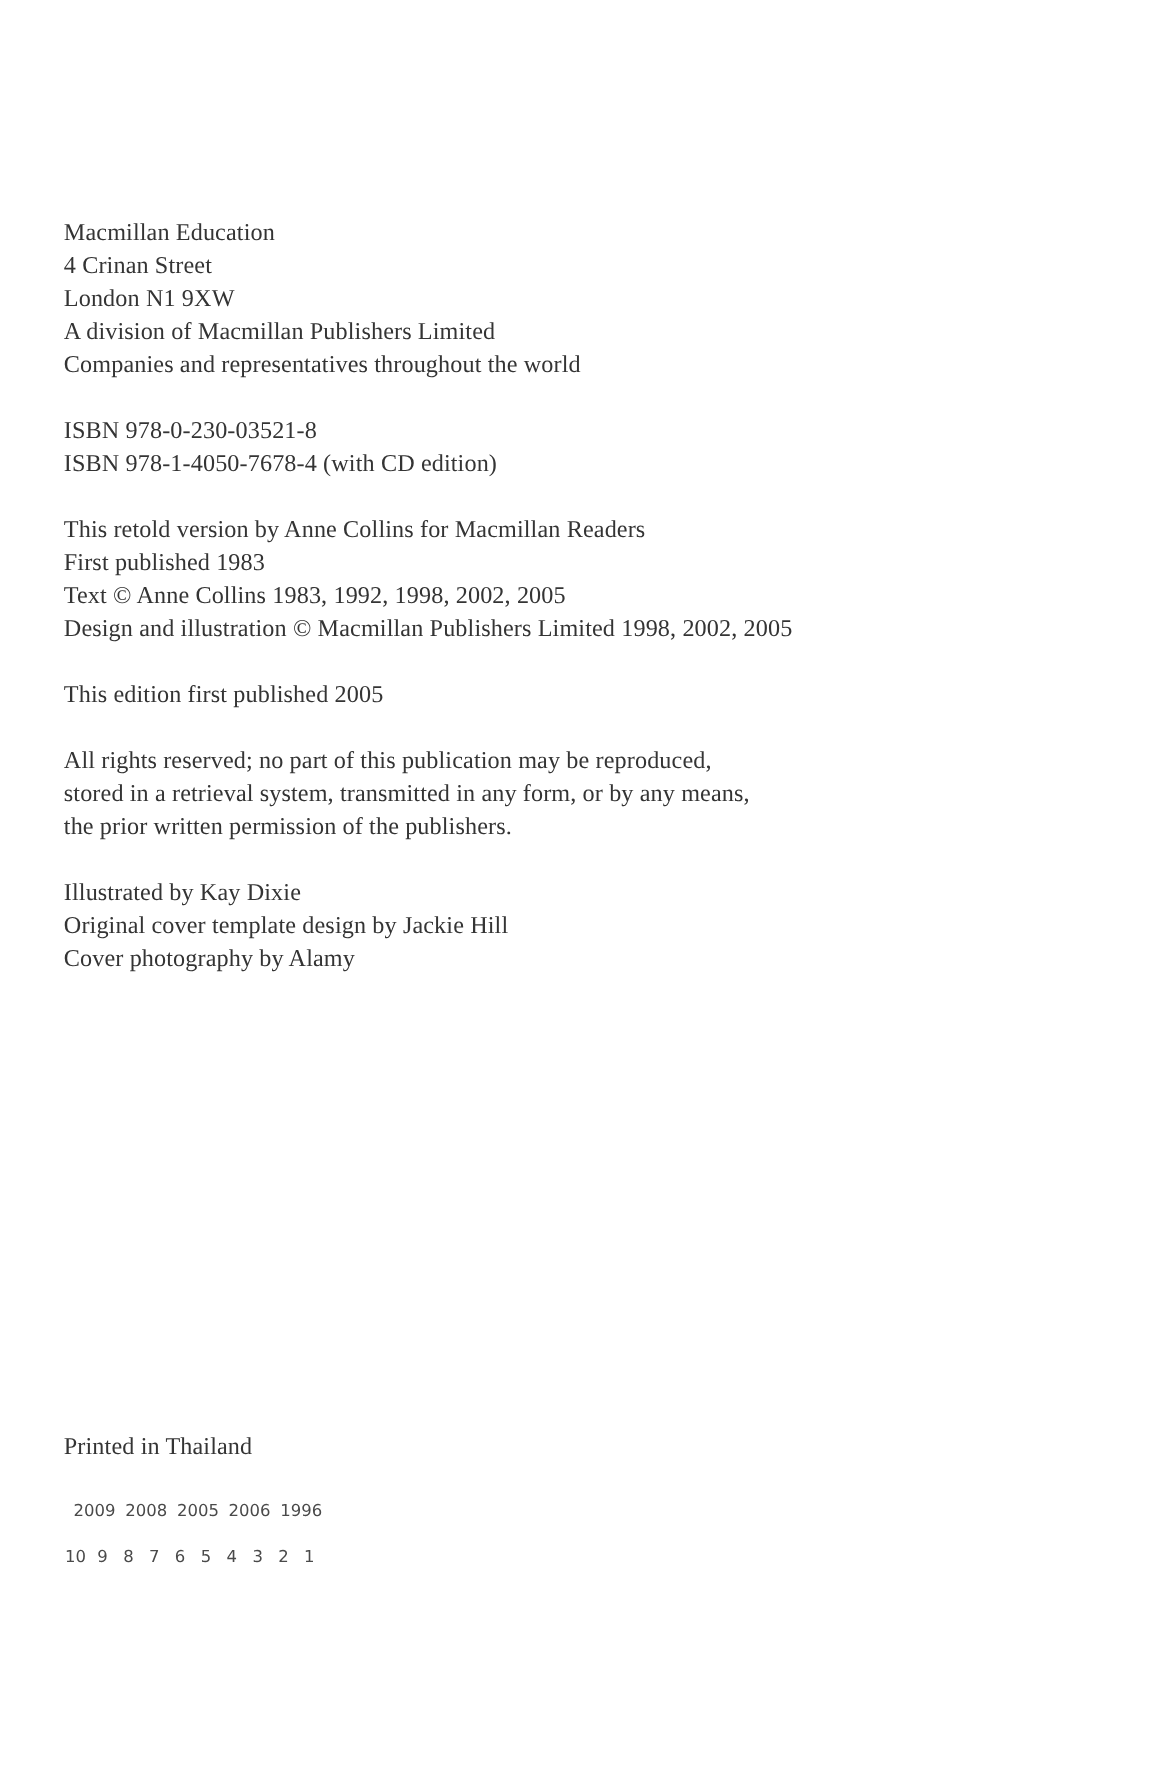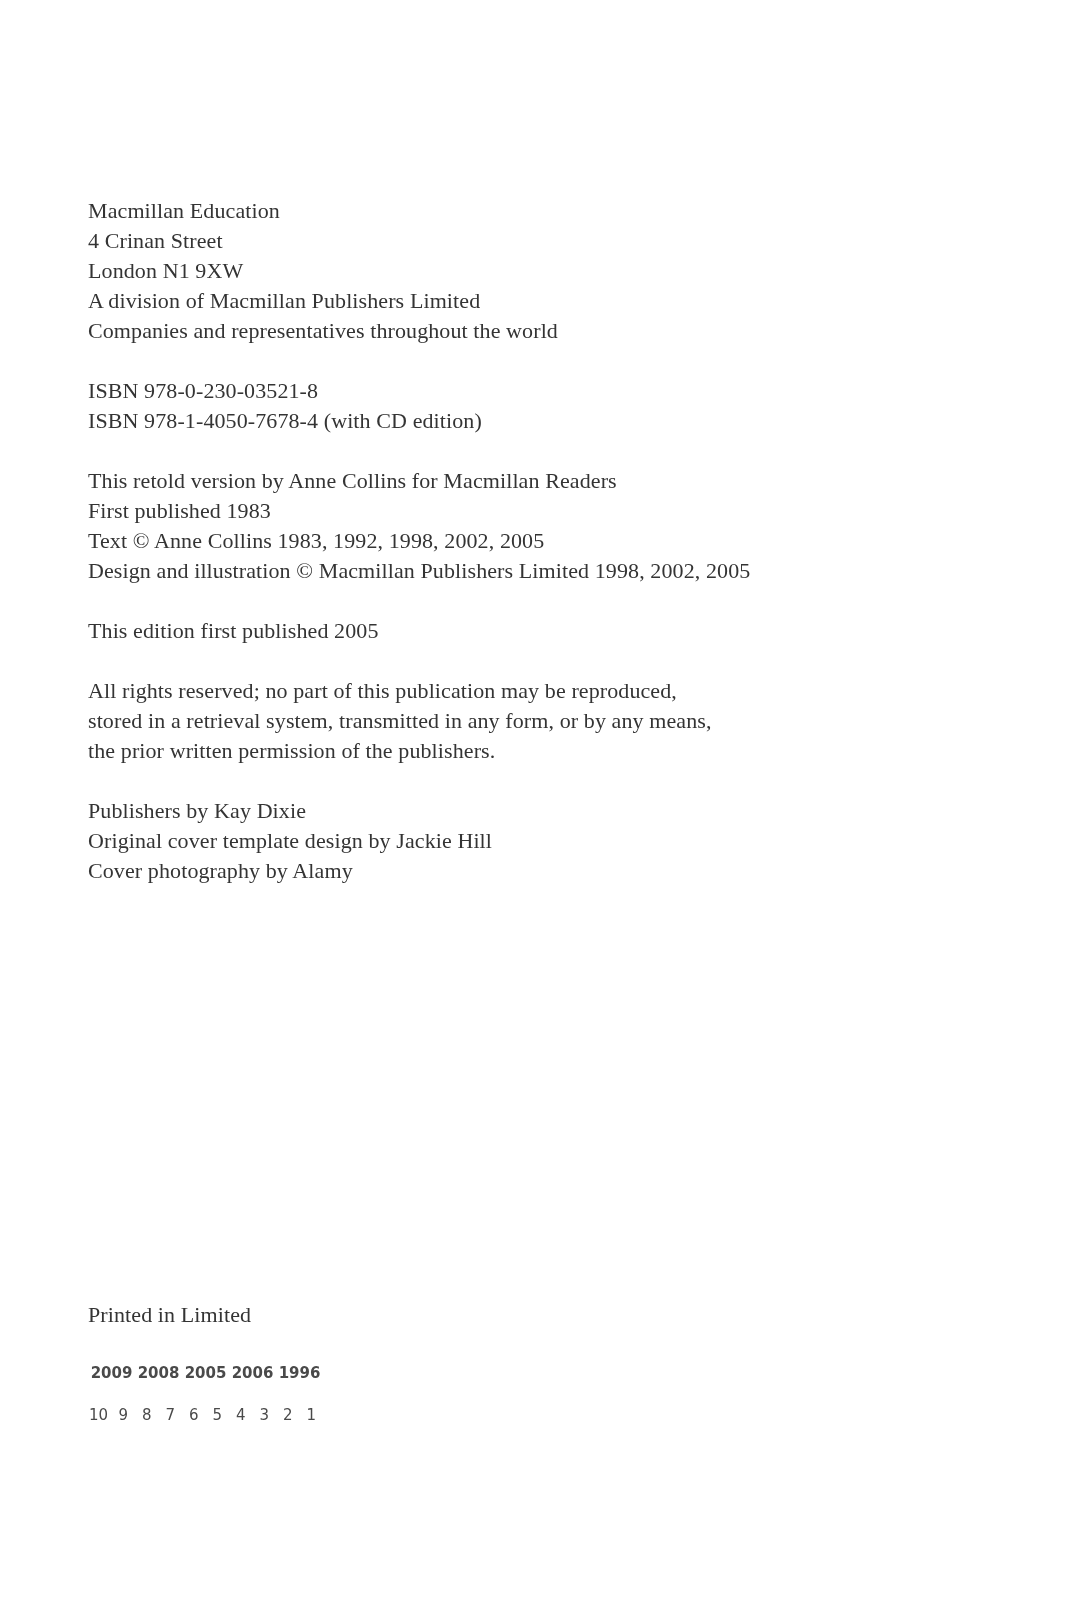--- a/index.html
+++ b/index.html
@@ -15,21 +15,21 @@
   body {
     height: 1610px;
     font-family: "Liberation Serif", "DejaVu Serif", serif;
     color: var(--body-text);
     overflow: hidden;
   }
   .page {
     display: flex;
     flex-direction: column;
     align-items: flex-start;
-    padding: 196px 80px 0 88px;
+    padding: 196px 80px 0 58px;
     width: 1066px;
     height: 1610px;
   }
   .block {
     font-size: 22px;
     line-height: 30px;
     letter-spacing: 0.1px;
     margin: 0 0 30px 0;
     white-space: nowrap;
   }
@@ -40,22 +40,21 @@
   .printers-key {
     font-family: "DejaVu Sans", "Liberation Sans", sans-serif;
     font-size: 15px;
     line-height: 18px;
     color: var(--key-text);
   }
   .key-row { display: flex; }
   .key-row .year-cell {
     display: inline-block;
     width: 47px;
-    text-align: center;
-    font-weight: bold;
+    text-align: right;
   }
   .key-row .impression-cell {
     display: inline-block;
     width: 23.5px;
     text-align: center;
     margin-top: 24px;
   }
   .key-row .impression-cell:first-child {
     text-align: left;
     padding-left: 1px;
@@ -88,26 +87,26 @@
 
   <div class="block">This edition first published 2005</div>
 
   <div class="block">
       <div>All rights reserved; no part of this publication may be reproduced,</div>
       <div>stored in a retrieval system, transmitted in any form, or by any means,</div>
       <div>the prior written permission of the publishers.</div>
     </div>
 
   <div class="block">
-      <div>Publishers by Kay Dixie</div>
+      <div>Illustrated by Kay Dixie</div>
       <div>Original cover template design by Jackie Hill</div>
       <div>Cover photography by Alamy</div>
     </div>
 
-  <div class="block printed-line">Printed in Limited</div>
+  <div class="block printed-line">Printed in Thailand</div>
 
   <div class="printers-key">
     <div class="key-row">
         <span class="year-cell">2009</span>
         <span class="year-cell">2008</span>
         <span class="year-cell">2005</span>
         <span class="year-cell">2006</span>
         <span class="year-cell">1996</span>
       </div>
     <div class="key-row">

